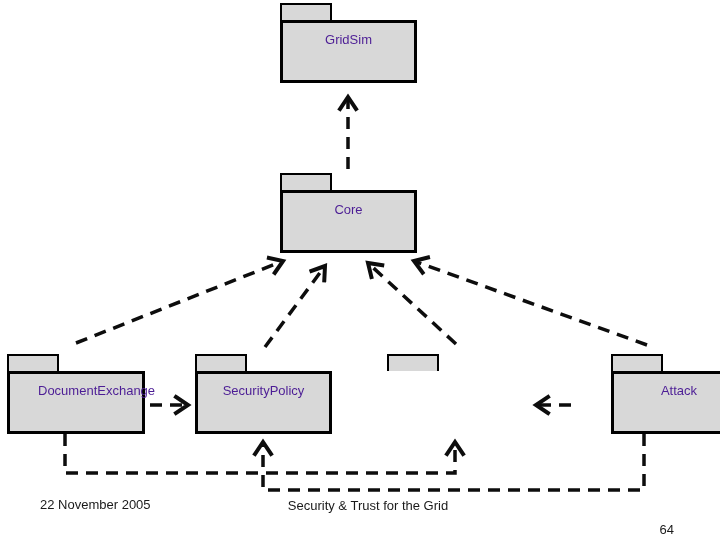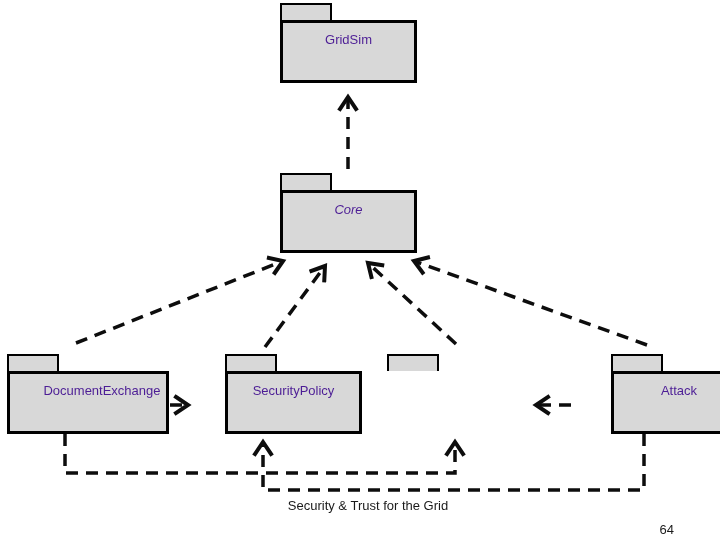--- a/index.html
+++ b/index.html
@@ -80,48 +80,49 @@
     <path class="dep" d="M644,434 L644,490 L263,490 L263,442" marker-end="url(#arrowhead)"></path>
   </svg>
 
   <div class="pkg" style="left:280px; top:3px;">
     <div class="pkg-tab"></div>
     <div class="pkg-body">
       <span>GridSim</span>
     </div>
   </div>
 
-  <div class="pkg" style="left:280px; top:173px;font-style:italic;">
+  <div class="pkg" style="left:280px; top:173px;">
     <div class="pkg-tab"></div>
     <div class="pkg-body">
       <span>Core</span>
     </div>
   </div>
 
   <div class="pkg" style="left:7px; top:354px;">
     <div class="pkg-tab"></div>
-    <div class="pkg-body" style="width:162px;padding-left:28px;">
+    <div class="pkg-body" style="width:138px;padding-left:28px;">
       <span>DocumentExchange</span>
     </div>
   </div>
 
-  <div class="pkg" style="left:195px; top:354px;margin-left:30px;">
+  <div class="pkg" style="left:195px; top:354px;">
     <div class="pkg-tab"></div>
     <div class="pkg-body">
       <span>SecurityPolicy</span>
     </div>
   </div>
 
   <div class="pkg" style="left:387px; top:354px;">
     <div class="pkg-tab"></div>
   </div>
 
   <div class="pkg" style="left:575px; top:354px;margin-left:36px;">
     <div class="pkg-tab"></div>
     <div class="pkg-body" style="width:136px;">
       <span>Attack</span>
     </div>
   </div>
 
+  <span id="footer-date" class="footer-text">22 November 2005</span>
   <span id="footer-title" class="footer-text">Security &amp; Trust for the Grid</span>
   <span id="footer-page" class="footer-text">64</span>
 
 </div>
 
 </body></html>

